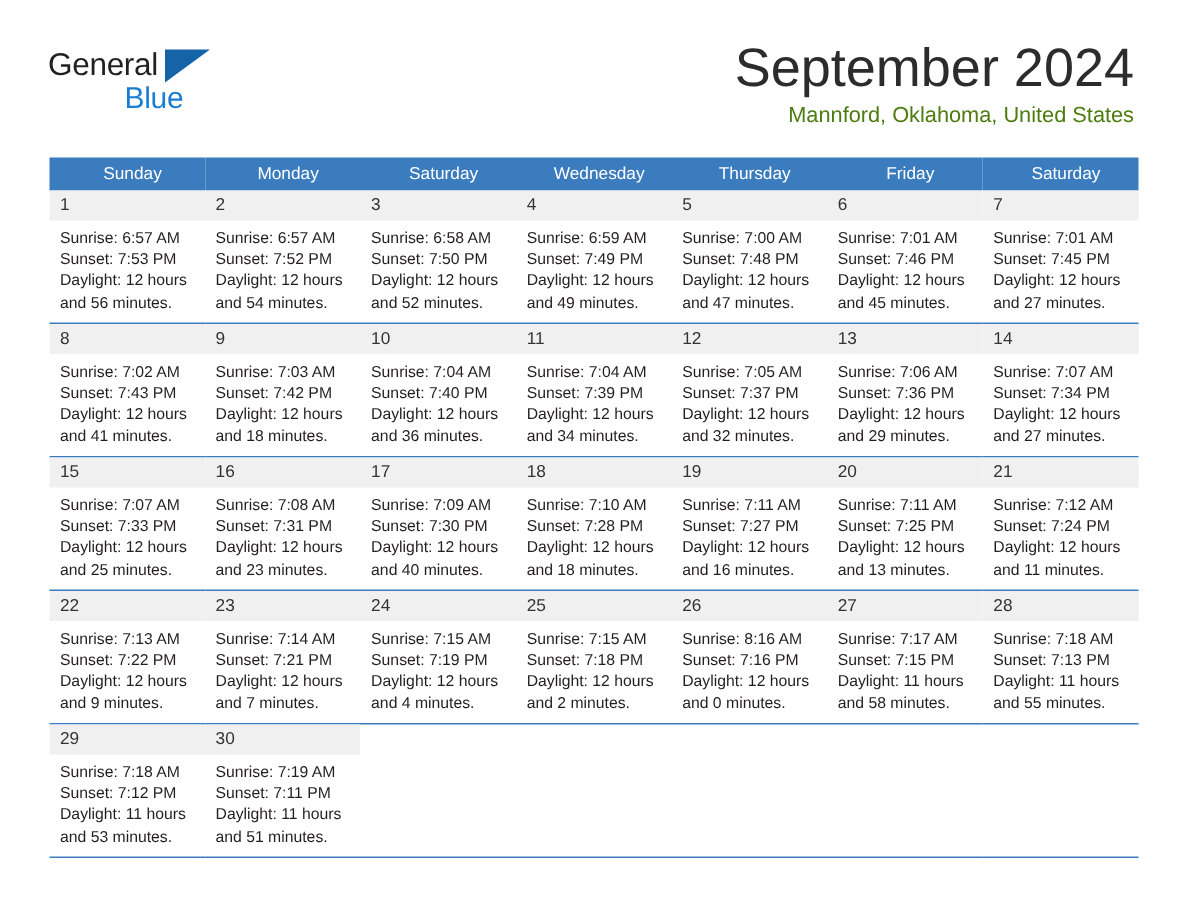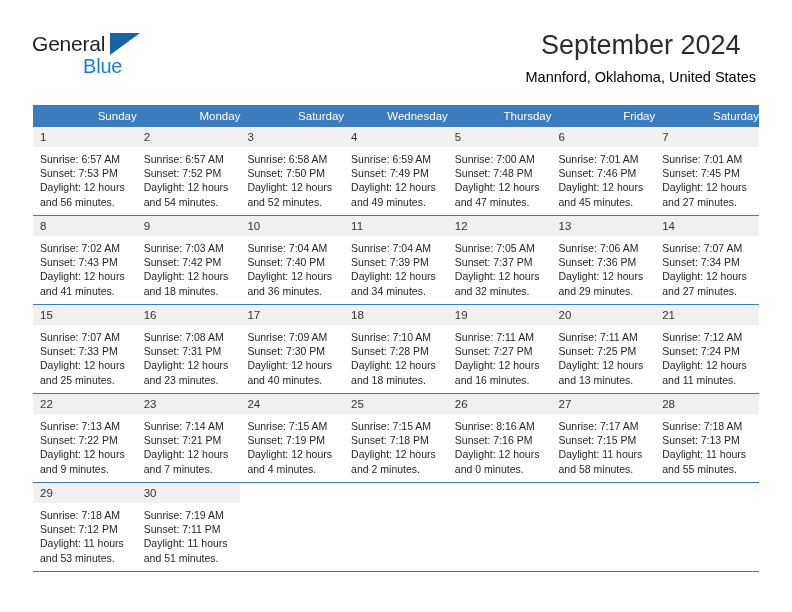--- a/index.html
+++ b/index.html
@@ -65,50 +65,50 @@
     border-bottom: 22px solid transparent;
   }
 
   .title-block {
     position: absolute;
     right: 36px;
     top: 28px;
     text-align: right;
   }
   .cal-title {
-    font-size: 27px;
+    font-size: 36px;
     font-weight: normal;
     color: #2c2c2c;
     line-height: 34px;
     white-space: nowrap;
     text-align: center;
   }
   .cal-subtitle {
     margin-top: 6px;
     font-size: 14.5px;
-    color: #000000;
+    color: #4d7c0f;
     line-height: 18px;
     white-space: nowrap;
   }
 
   
   .calendar {
     position: absolute;
     left: 33px;
     top: 105px;
     width: 726px;
     border-collapse: collapse;
     table-layout: fixed;
   }
   .calendar th {
     background: #3a7cbe;
     color: #ffffff;
     font-size: 11.5px;
     font-weight: normal;
-    text-align: right;
+    text-align: center;
     padding: 5px 0 5px 7px;
     height: 11px;
     border: none;
   }
   .calendar td {
     vertical-align: top;
     padding: 0;
     border: none;
     width: 103.71px;
     height: 88px;

